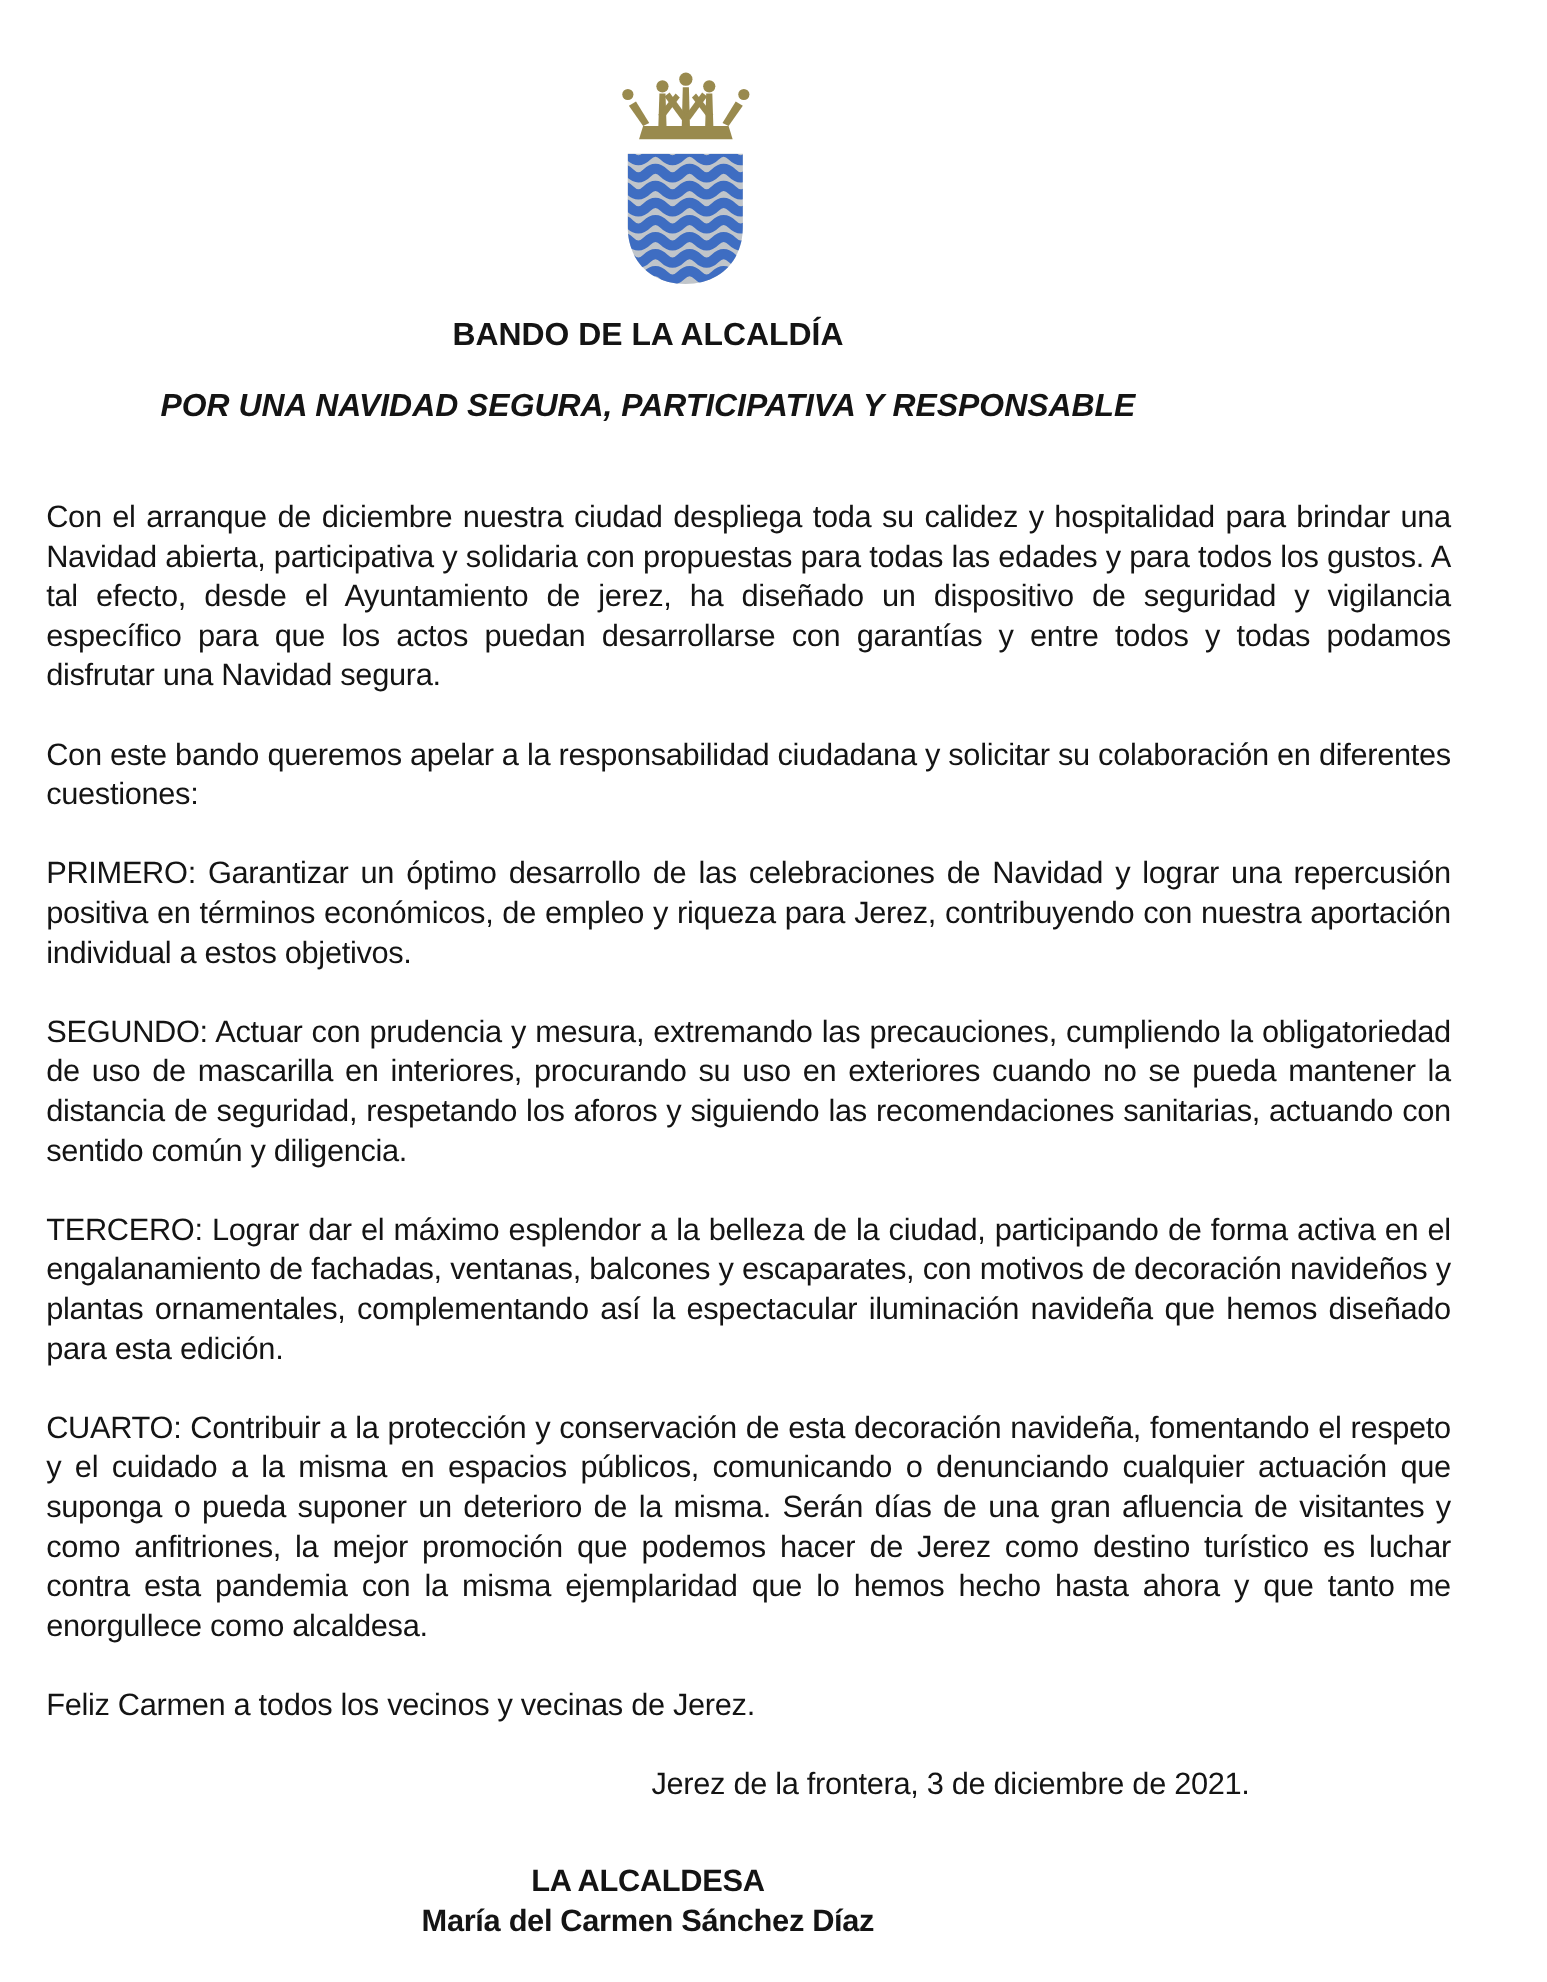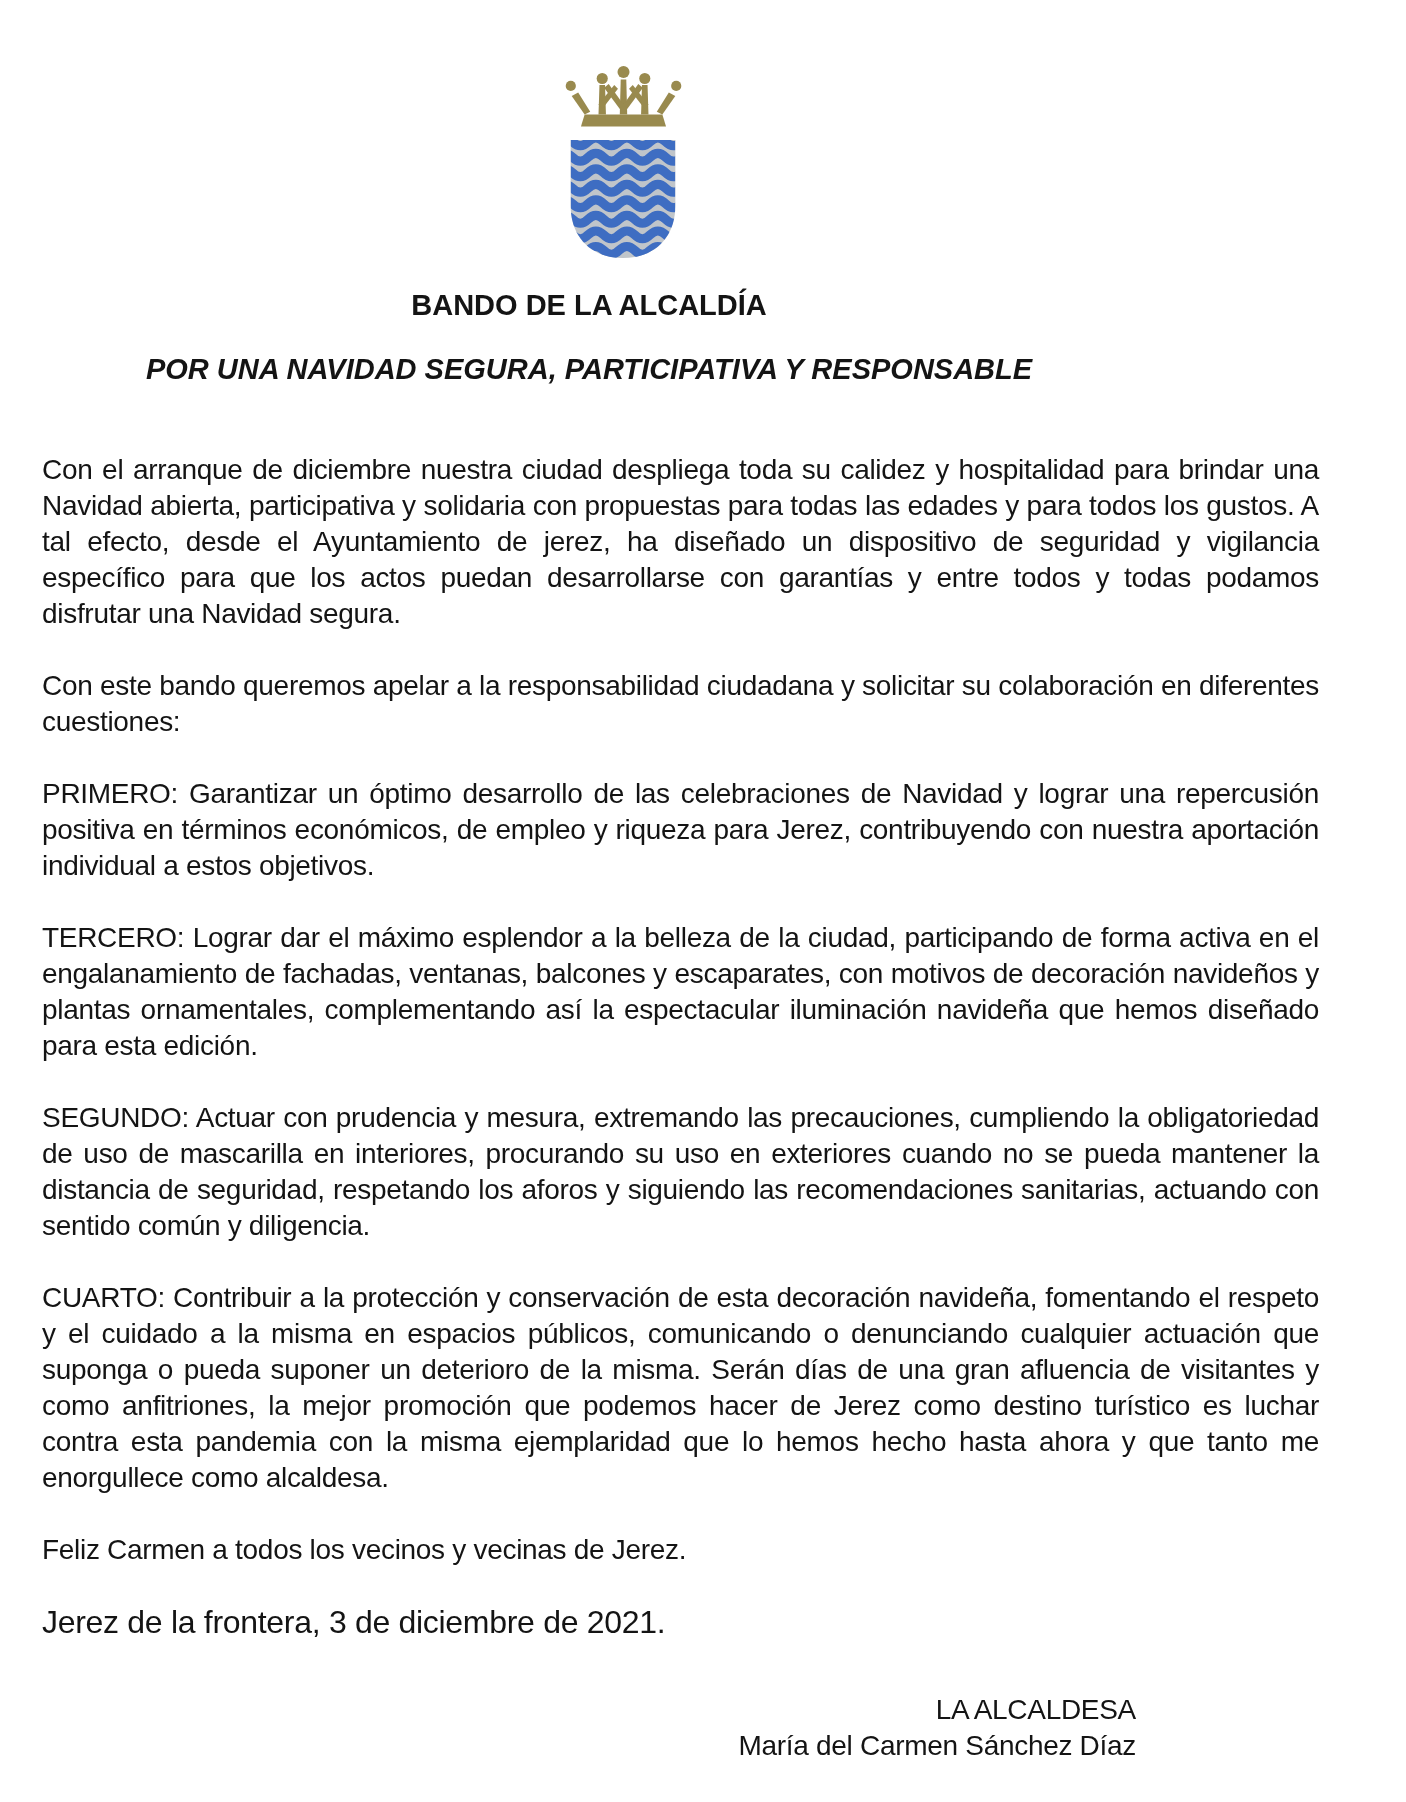--- a/index.html
+++ b/index.html
@@ -39,29 +39,30 @@
   .title    { margin-top: 26px; }
   .subtitle { margin-top: 30px; margin-bottom: 66px; font-style: italic; }
   .body p {
     font-size: 28px;
     line-height: 36px;
     letter-spacing: -0.3px;
     text-align: justify;
     margin: 0 13px 36px 0;
   }
   .date-line {
-    font-size: 32px;
+    font-size: 28px;
     line-height: 36px;
     letter-spacing: -0.3px;
-    text-align: left;
+    text-align: right;
     margin: 0 196px 0 0;
   }
   .signature {
     margin: 52px 196px 0 0;
-    text-align: right;
+    text-align: center;
+    font-weight: bold;
   }
   .signature p {
     font-size: 28px;
     line-height: 36px;
     letter-spacing: -0.3px;
     margin: 0;
   }
 </style>
 </head>
 <body>
@@ -117,22 +118,22 @@
     </svg>
   </div>
 
   <h1 class="title">BANDO DE LA ALCALDÍA</h1>
   <h2 class="subtitle">POR UNA NAVIDAD SEGURA, PARTICIPATIVA Y RESPONSABLE</h2>
 
   <div class="body">
     <p>Con el arranque de diciembre nuestra ciudad despliega toda su calidez y hospitalidad para brindar una Navidad abierta, participativa y solidaria con propuestas para todas las edades y  para todos los gustos. A tal efecto, desde el Ayuntamiento de jerez, ha diseñado un dispositivo de seguridad y vigilancia específico para que los actos puedan desarrollarse con garantías y entre todos y todas podamos disfrutar una Navidad segura.</p>
     <p>Con este bando queremos apelar a la responsabilidad ciudadana y solicitar su colaboración en diferentes cuestiones:</p>
     <p>PRIMERO: Garantizar un óptimo desarrollo de las celebraciones de Navidad y lograr una repercusión positiva en términos económicos, de empleo y riqueza para Jerez, contribuyendo con nuestra aportación individual a estos objetivos.</p>
+    <p>SEGUNDO:  Actuar con prudencia y mesura, extremando las precauciones, cumpliendo la obligatoriedad de uso de mascarilla en interiores, procurando su uso en exteriores cuando no se pueda mantener la distancia de seguridad,   respetando los aforos y siguiendo las recomendaciones sanitarias, actuando con sentido común y diligencia.</p>
     <p>TERCERO: Lograr dar el máximo esplendor a la belleza de la ciudad, participando de forma activa en el engalanamiento de fachadas, ventanas, balcones y escaparates, con motivos de decoración navideños y plantas ornamentales,  complementando así la espectacular iluminación navideña que hemos diseñado para esta edición.</p>
-    <p>SEGUNDO:  Actuar con prudencia y mesura, extremando las precauciones, cumpliendo la obligatoriedad de uso de mascarilla en interiores, procurando su uso en exteriores cuando no se pueda mantener la distancia de seguridad,   respetando los aforos y siguiendo las recomendaciones sanitarias, actuando con sentido común y diligencia.</p>
     <p>CUARTO: Contribuir a la protección y conservación de esta decoración navideña, fomentando el respeto y el cuidado a la misma en espacios públicos, comunicando o denunciando cualquier actuación que suponga o pueda suponer un deterioro de la misma. Serán días de una gran afluencia de visitantes y como anfitriones, la mejor promoción que podemos hacer de Jerez como destino turístico es luchar contra esta pandemia con la misma ejemplaridad que lo hemos hecho hasta ahora y que tanto me enorgullece como alcaldesa.</p>
     <p>Feliz Carmen a todos los vecinos y vecinas de Jerez.</p>
   </div>
 
   <p class="date-line">Jerez de la frontera, 3 de diciembre de 2021.</p>
 
   <div class="signature">
     <p>LA ALCALDESA</p>
     <p>María del Carmen Sánchez Díaz</p>
   </div>

